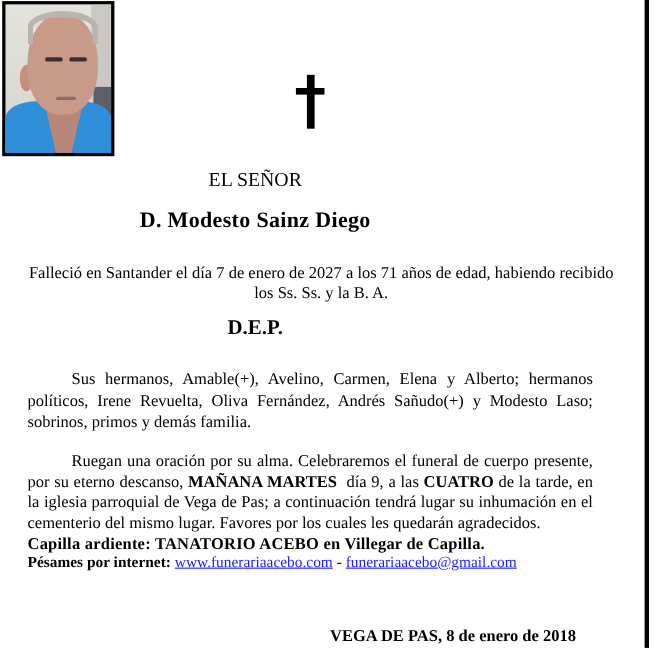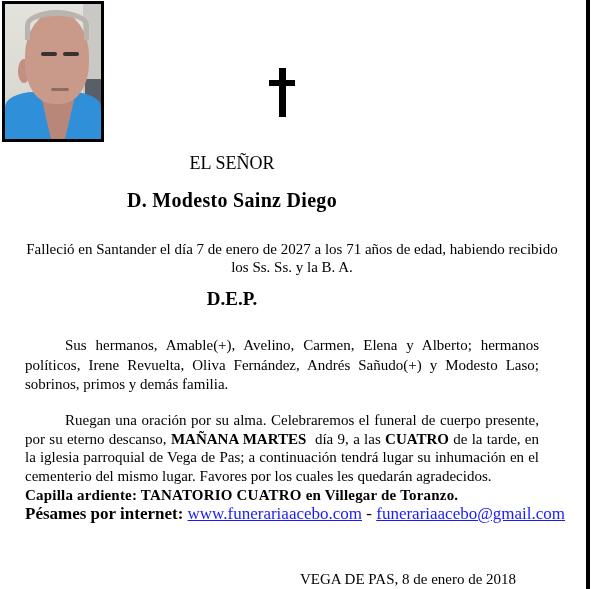--- a/index.html
+++ b/index.html
@@ -30,24 +30,24 @@
     .center { position: absolute; left: 0; width: 464px; text-align: center; }
     .title-pre { top: 153px; font-size: 18px; }
     .name { top: 189px; font-size: 20px; font-weight: bold; letter-spacing: 0.3px; }
     .death { top: 240px; left: 22px; width: 540px; font-size: 15px; line-height: 18px; }
     .dep { top: 288px; font-size: 19px; font-weight: bold; }
     .body-block { position: absolute; left: 25px; width: 514px; font-size: 15px; line-height: 19.5px; text-align: justify; }
     .family { top: 314px; font-weight: normal; margin-top: 22px; }
     .ceremony { top: 411px; line-height: 18.5px; }
     .indent { display: inline-block; width: 40px; }
     .capilla { position: absolute; left: 25px; top: 487px; font-size: 15px; font-weight: bold; letter-spacing: 0.2px; }
-    .pesames { position: absolute; left: 25px; top: 504px; font-size: 17px; }
+    .pesames { position: absolute; left: 25px; top: 504px; font-size: 14px; }
     .pesames .lbl { font-weight: bold; }
     .pesames a { color: #1a1aff; text-decoration: underline; }
-    .signoff { position: absolute; left: 300px; top: 571px; font-size: 15px; font-weight: normal; }
+    .signoff { position: absolute; left: 300px; top: 571px; font-size: 15px; font-weight: bold; }
   </style>
 </head>
 <body>
 
 <div class="right-bar"></div>
 
 <div class="photo">
   <div class="bgwall"></div>
   <div class="chair"></div>
   <div class="shirt"></div>
@@ -69,20 +69,20 @@
 <div class="center name">D. Modesto Sainz Diego</div>
 
 <div class="center death">Falleció en Santander el día 7 de enero de 2027 a los 71 años de edad, habiendo recibido los Ss. Ss. y la B. A.</div>
 
 <div class="center dep">D.E.P.</div>
 
 <div class="body-block family"><span class="indent"></span><span>Sus hermanos, Amable(+), Avelino, Carmen, Elena y Alberto; hermanos políticos, Irene Revuelta, Oliva Fernández, Andrés Sañudo(+) y Modesto Laso; sobrinos, primos y demás familia.</span></div>
 
 <div class="body-block ceremony"><span class="indent"></span><span>Ruegan una oración por su alma. Celebraremos el funeral de cuerpo presente, por su eterno descanso, </span><b>MAÑANA MARTES</b><span style="white-space:pre-wrap">  día 9, a las </span><b>CUATRO</b><span> de la tarde, en la iglesia parroquial de Vega de Pas; a continuación tendrá lugar su inhumación en el cementerio del mismo lugar. Favores por los cuales les quedarán agradecidos.</span></div>
 
-<div class="capilla">Capilla ardiente: TANATORIO CUATRO en Villegar de Toranzo.</div>
+<div class="capilla">Capilla ardiente: TANATORIO ACEBO en Villegar de Capilla.</div>
 
 <div class="pesames">
   <span class="lbl">Pésames por internet:</span>
   <a>www.funerariaacebo.com</a><span style="white-space:pre"> - </span><a>funerariaacebo@gmail.com</a>
 </div>
 
 <div class="signoff">VEGA DE PAS, 8 de enero de 2018</div>
 
 </body></html>

